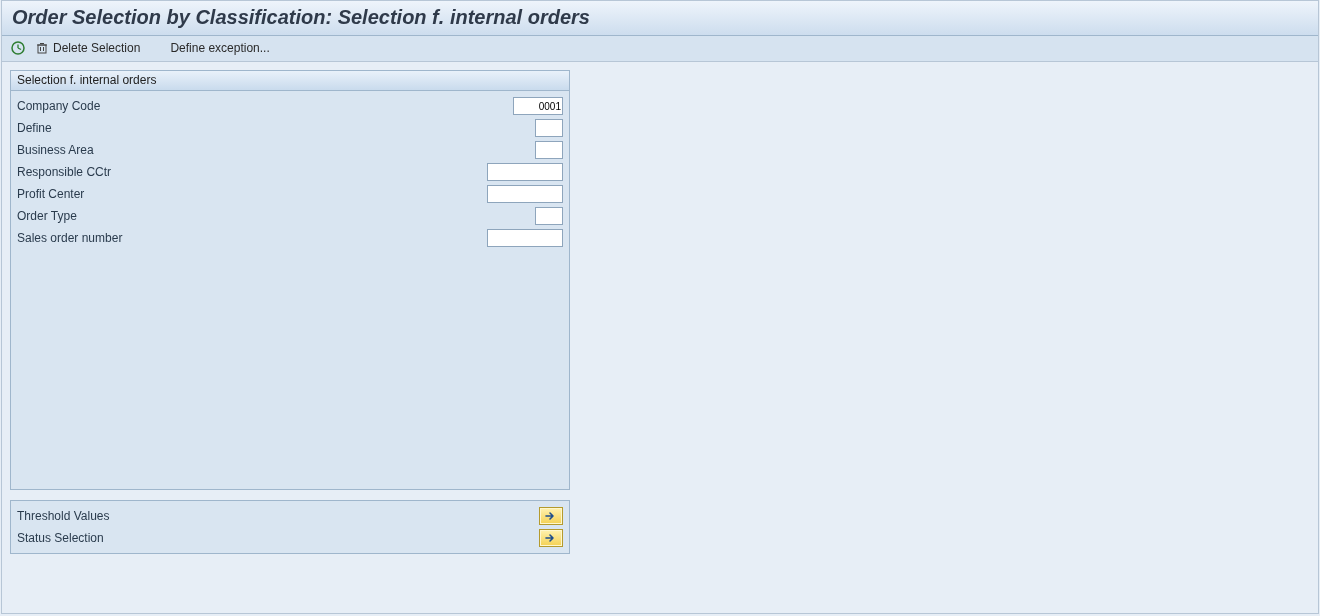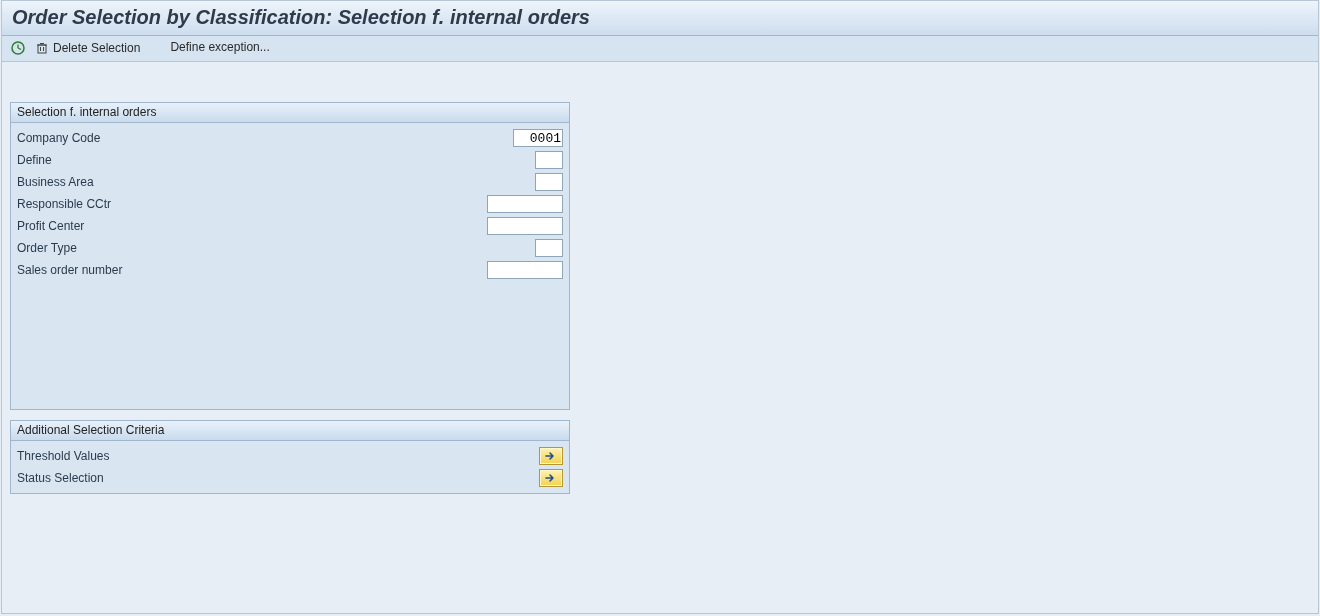--- a/index.html
+++ b/index.html
@@ -27,21 +27,21 @@
     font-size: 20px;
     font-style: italic;
     font-weight: bold;
     color: #2f3a4a;
   }
   .toolbar {
     background: #d6e3f0;
     border-bottom: 1px solid #b7c6d6;
     padding: 4px 8px 5px 8px;
     display: flex;
-    align-items: flex-start;
+    align-items: center;
     gap: 8px;
     position: relative;
   }
   .tb-icon {
     width: 16px; height: 16px;
     display: inline-flex;
     align-items: center; justify-content: center;
     cursor: pointer;
   }
   .tb-item {
@@ -64,21 +64,21 @@
   }
   .content {
     padding: 8px;
   }
   .groupbox {
     border: 1px solid #9fb6cc;
     background: #d9e5f1;
     width: 560px;
     margin-bottom: 10px;
   }
-  .groupbox.tall { height: 308px; margin-top: 32px; }
+  .groupbox.tall { height: 420px; }
   .groupbox-header {
     background: linear-gradient(#e9f1fa, #c9dbed);
     border-bottom: 1px solid #9fb6cc;
     padding: 2px 6px 3px 6px;
     font-size: 12px;
   }
   .groupbox-body {
     padding: 4px 6px;
   }
   .row {
@@ -89,22 +89,22 @@
   }
   .row .label {
     width: 220px;
     color: #2a3b4d;
   }
   .inp {
     border: 1px solid #8ea5bc;
     background: #fff;
     height: 18px;
     padding: 1px 1px;
-    font-size: 13px;
-    font-family: Liberation Mono, monospace;
+    font-size: 10px;
+    font-family: Liberation Sans, sans-serif;
   }
   .w-xs { width: 28px; }
   .w-sm { width: 50px; }
   .w-md { width: 76px; }
   .to-label {
     margin-left: 82px;
     margin-right: 10px;
   }
   .arrow-btn {
     width: 24px; height: 18px;
@@ -191,21 +191,20 @@
         <div class="row">
           <span class="label">Sales order number</span>
           <input class="inp w-md" value="" style="">
         </div>
 
 
       </div>
     </div>
 
     <div class="groupbox">
-      <div class="groupbox-header">Additional Selection Criteria</div>
       <div class="groupbox-body">
 
 
         <div class="row">
           <span class="label" style="width:248px">Threshold Values</span>
           <span class="arrow-btn">
             <svg width="12" height="10" viewBox="0 0 12 10">
               <path d="M1 5 H8 M8 5 L5 2 M8 5 L5 8" stroke="#1e4e8c" stroke-width="1.6" fill="none" stroke-linecap="round"></path>
             </svg>
           </span>

